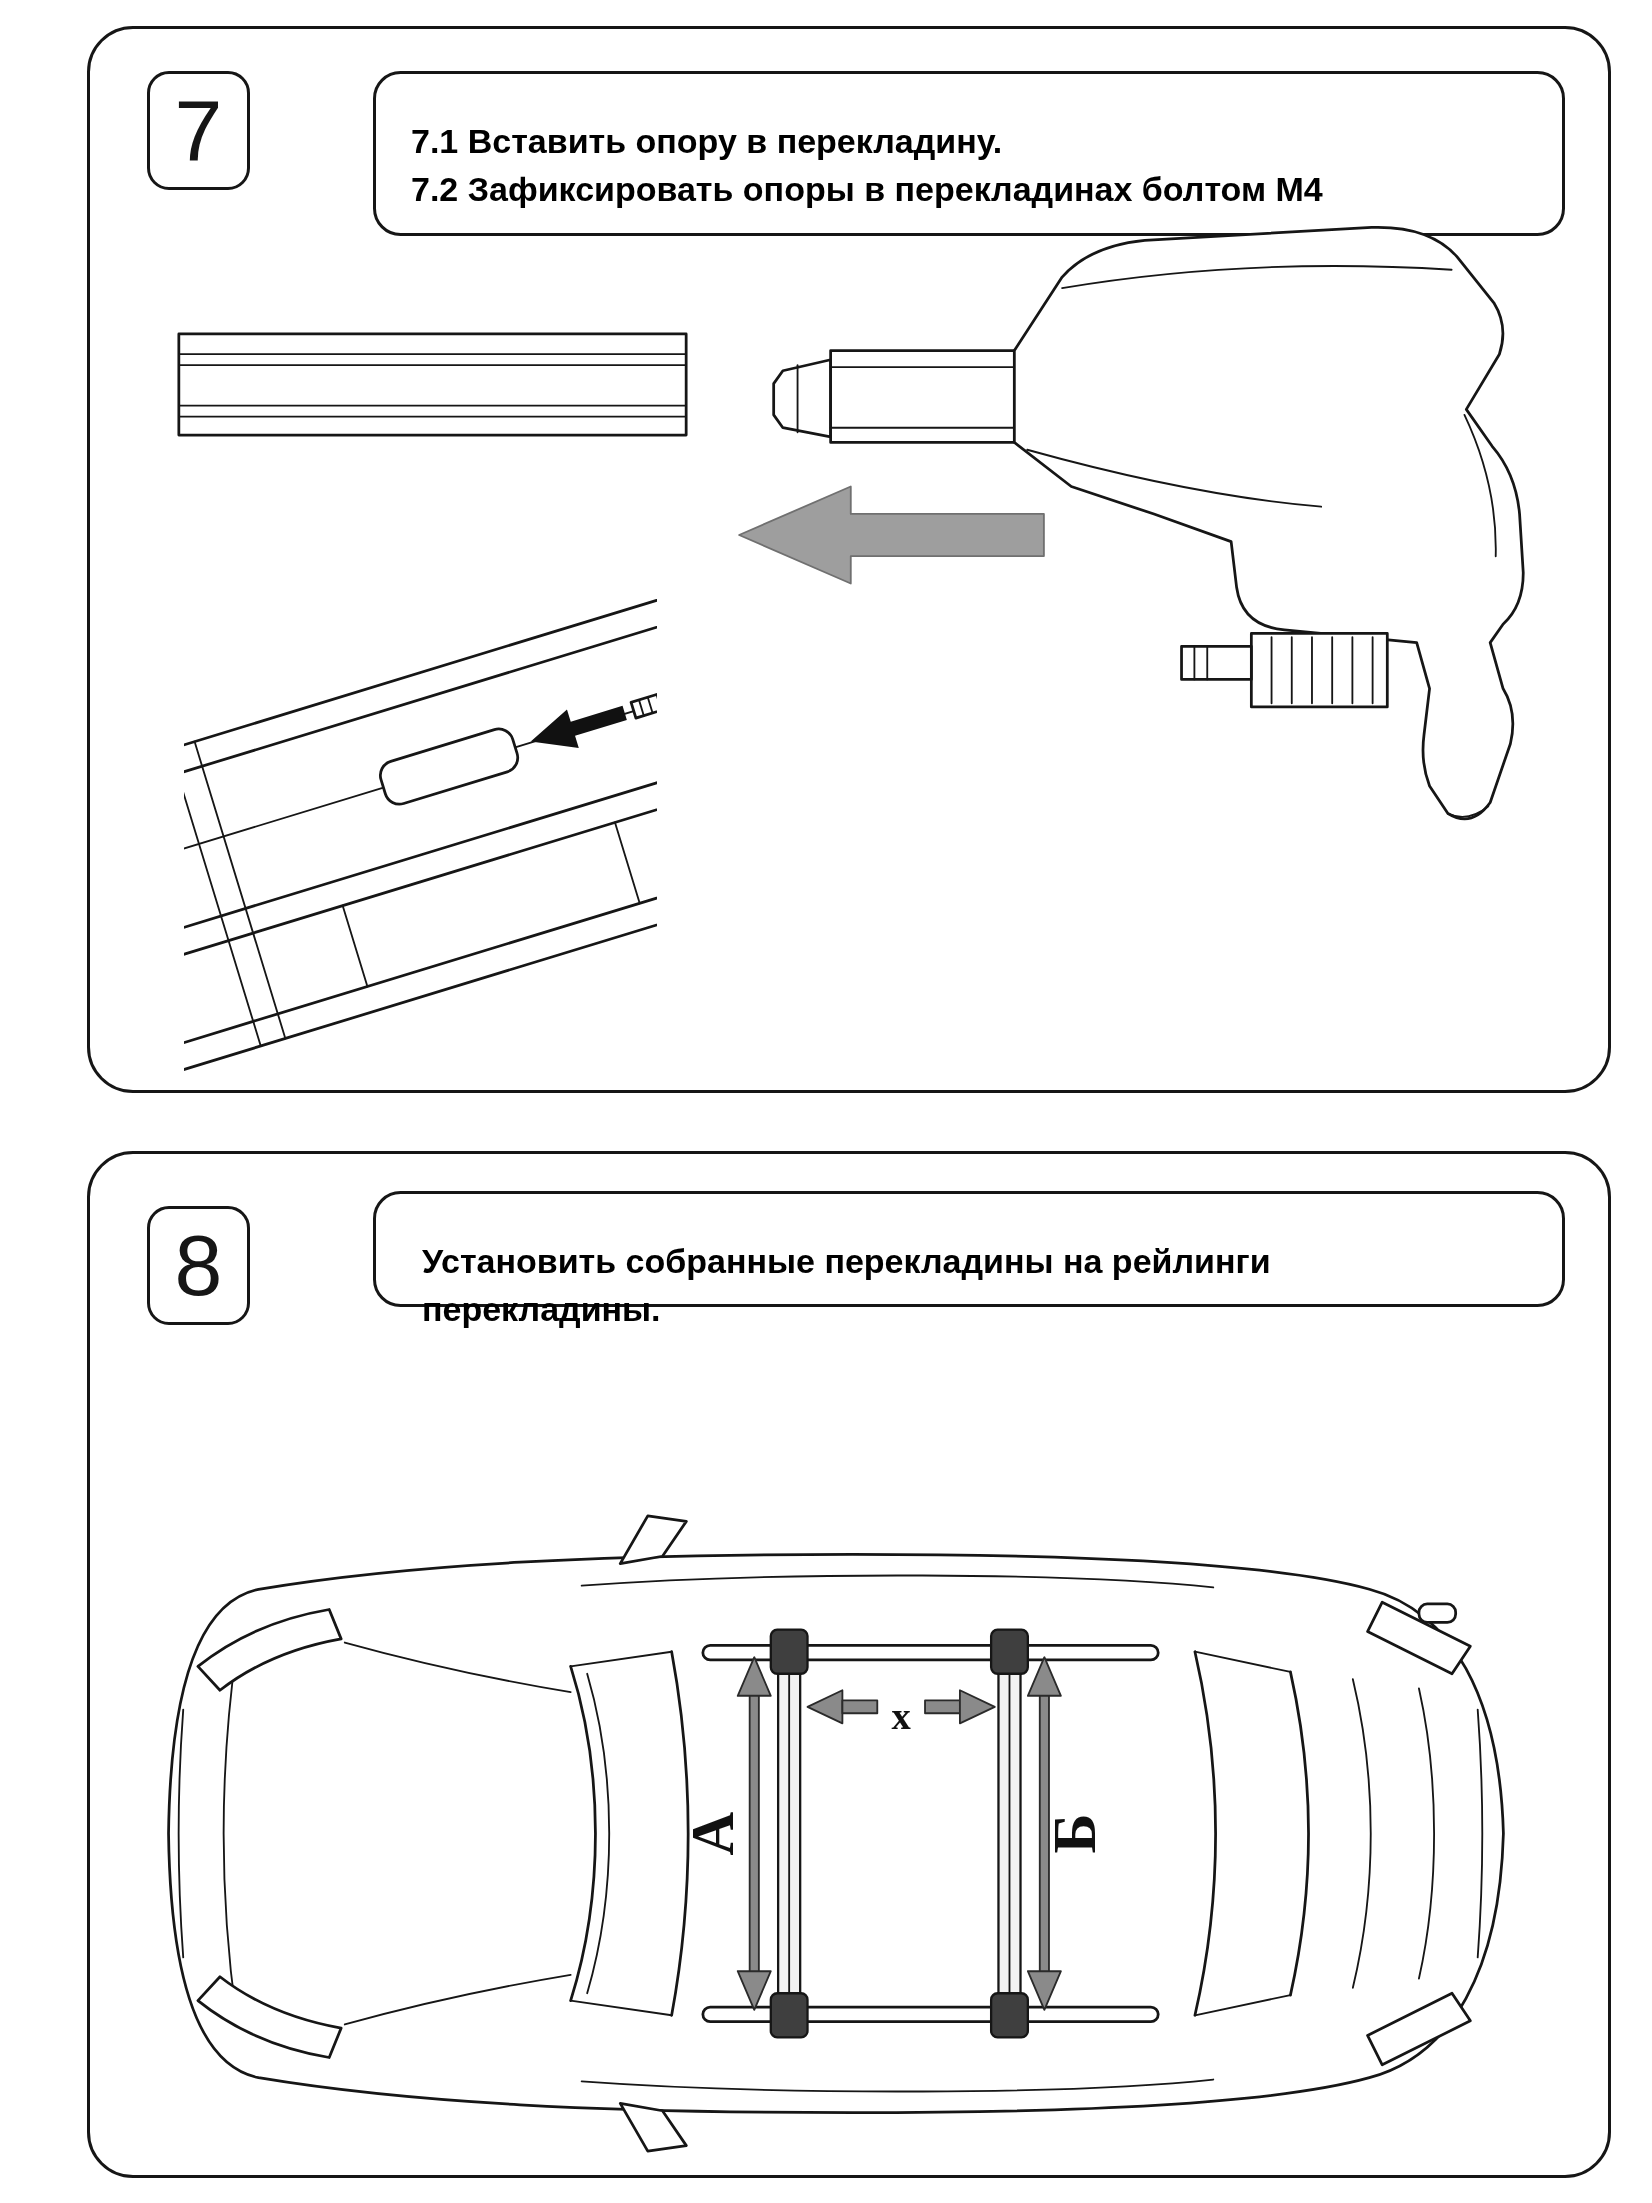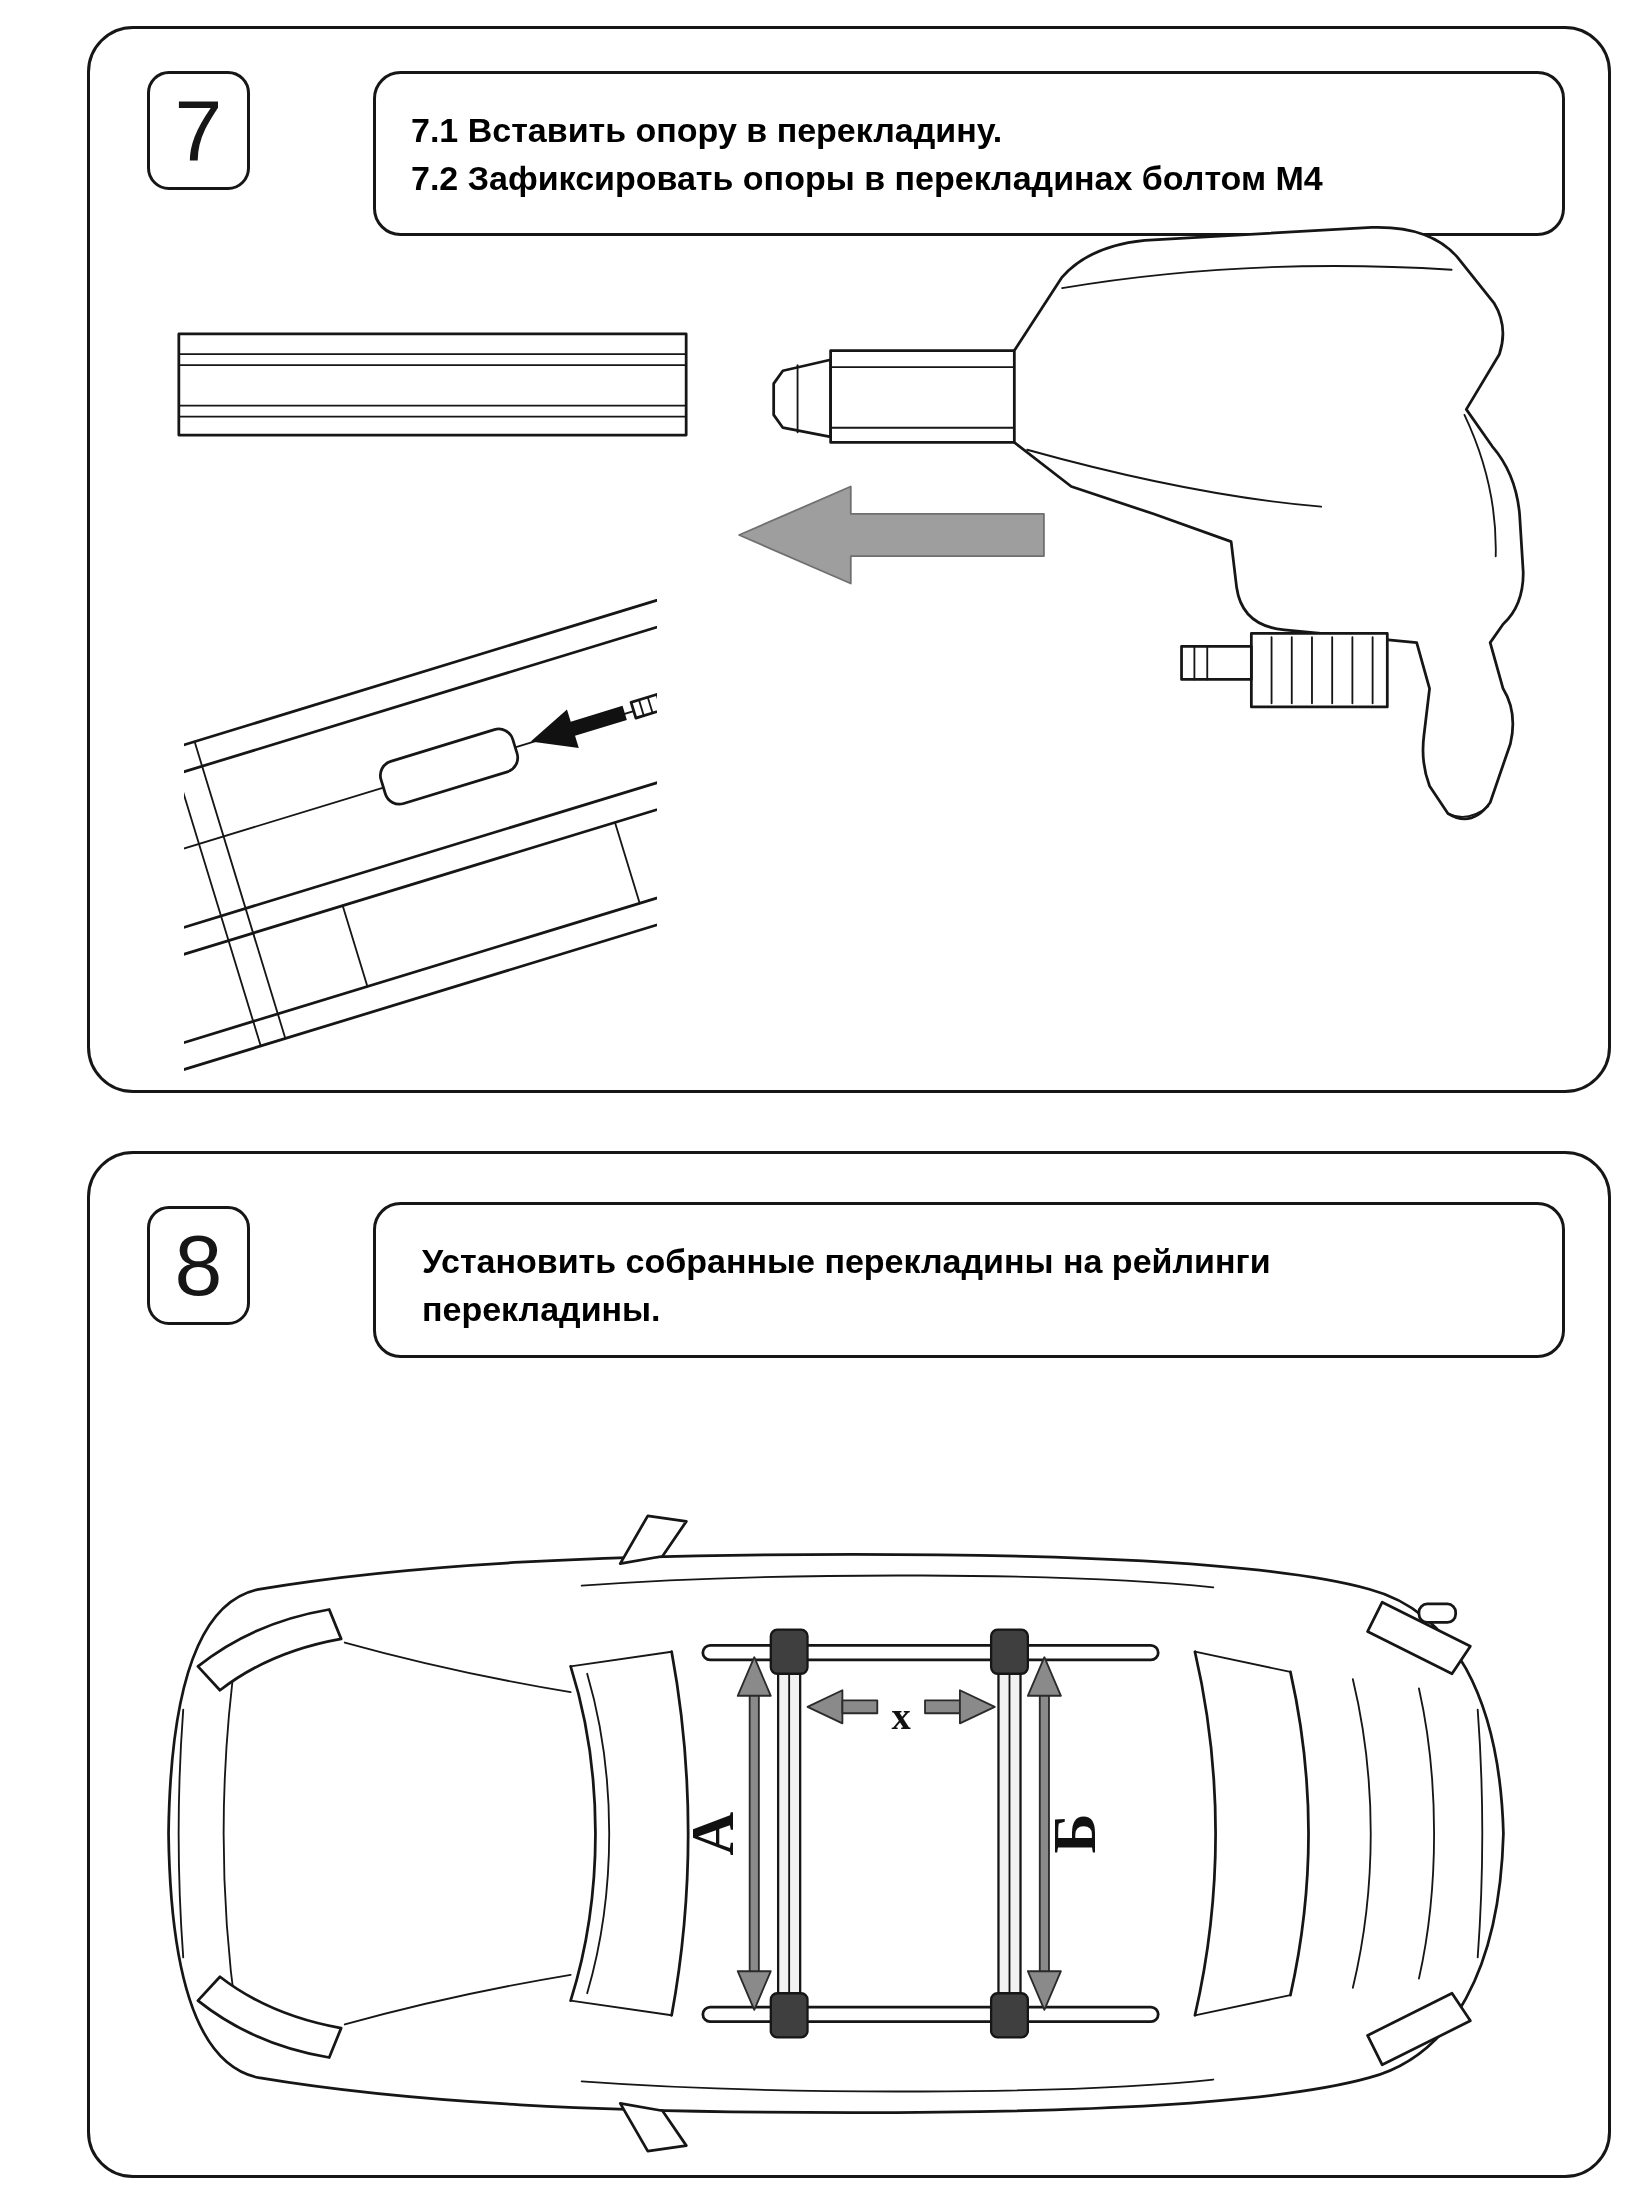--- a/index.html
+++ b/index.html
@@ -30,26 +30,26 @@
     font-size:86px; font-weight:400; color:#161616;
     background:#fff;
   }
   #panel7 .step-badge { left:57px; top:42px; }
   #panel8 .step-badge { left:57px; top:52px; }
 
   .instruction-box {
     position:absolute;
     border:3.7px solid #161616;
     border-radius:27.5px;
-    padding:32px 35px;
+    padding:43px 35px;
     font-size:34px; font-weight:bold; line-height:1.42;
     color:#000; background:#fff;
   }
   #panel7 .instruction-box { left:283px; top:42px; width:1192px; height:165px; }
-  #panel8 .instruction-box { left:283px; top:48px; width:1192px; height:156px; padding-left:46px; }
+  #panel8 .instruction-box { left:283px; top:37px; width:1192px; height:116px; padding-left:46px; }
 
   .art { position:absolute; }
   svg { display:block; overflow:hidden; }
   .ln   { stroke:#161616; stroke-width:3;   fill:none; stroke-linecap:round; }
   .ln2  { stroke:#161616; stroke-width:2;   fill:none; stroke-linecap:round; }
   .shape{ stroke:#161616; stroke-width:3;   fill:#ffffff; stroke-linejoin:round; }
   .dark { stroke:#161616; stroke-width:2.5; fill:#3f3f3f; }
   .bar  { stroke:#161616; stroke-width:2.5; fill:#f2f2f2; }
   .meas { stroke:#2a2a2a; stroke-width:2;   fill:#8a8a8a; stroke-linejoin:round; }
   .biggray { fill:#9e9e9e; stroke:#707070; stroke-width:2; stroke-linejoin:round; }

